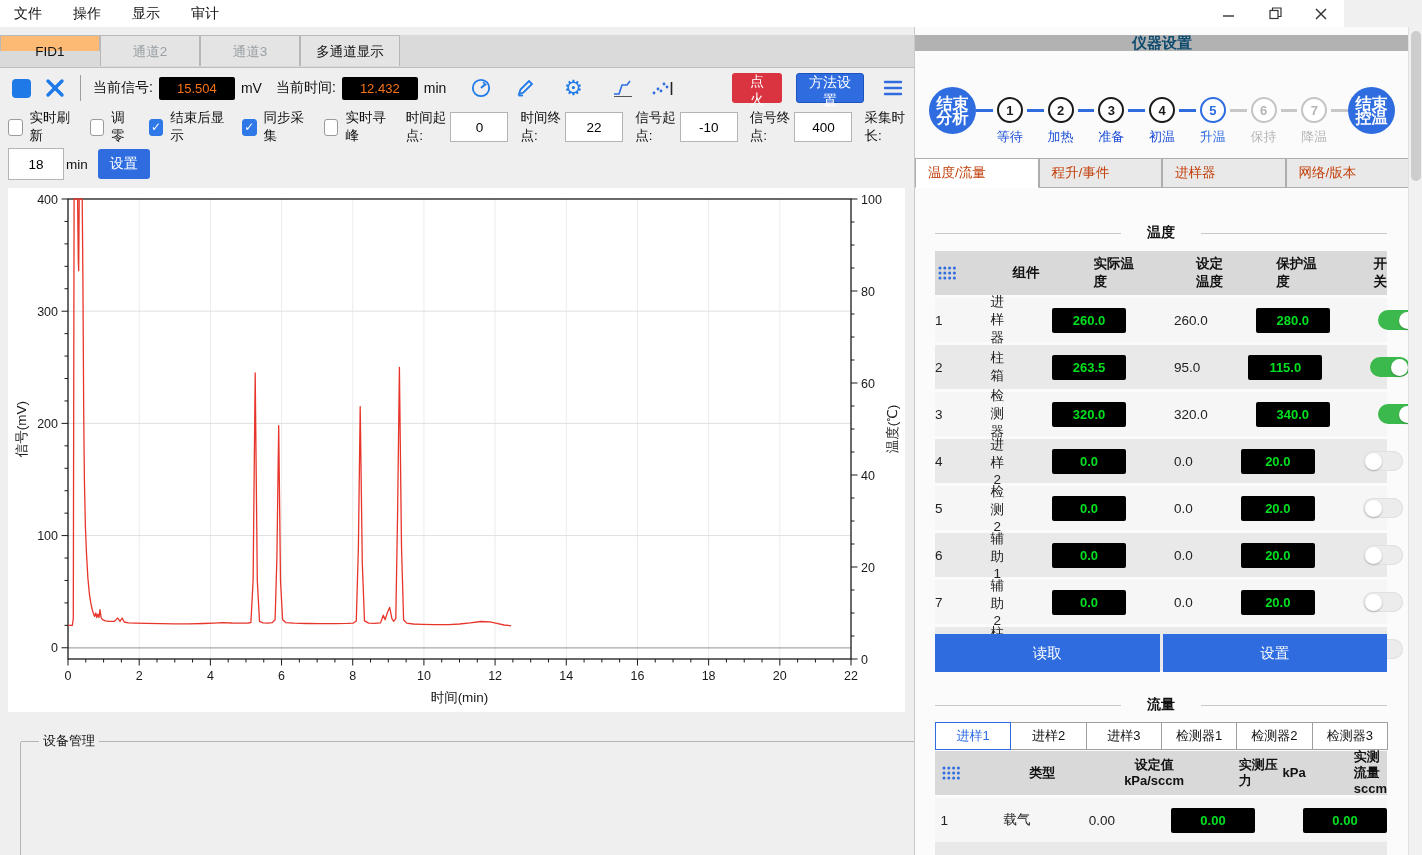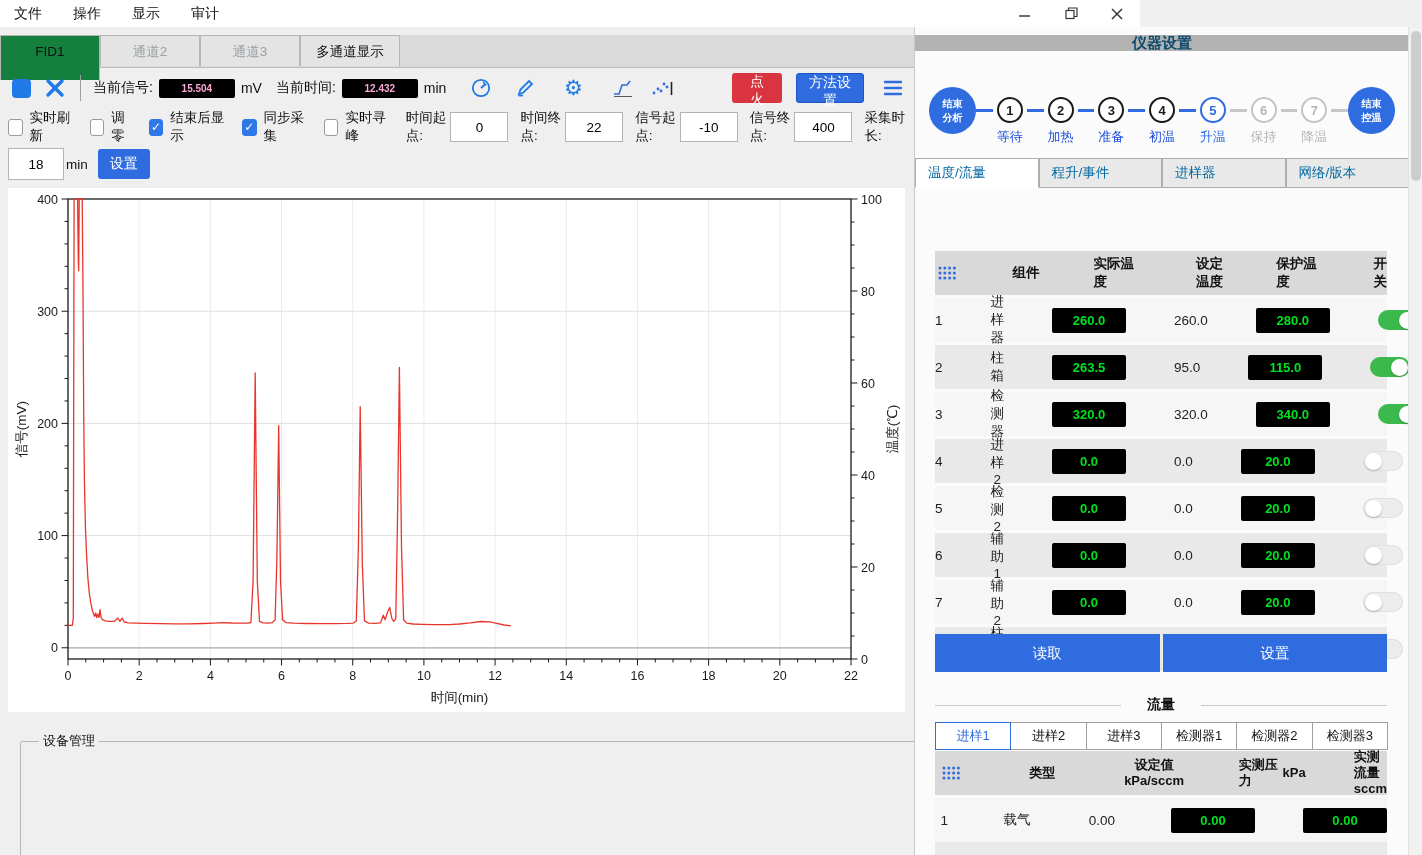--- a/index.html
+++ b/index.html
@@ -1,42 +1,42 @@
 <!DOCTYPE html>
 <html><head>
 <meta charset="utf-8">
 <style>
   html,body{margin:0;padding:0;width:1422px;height:855px;overflow:hidden;
     font-family:"Liberation Sans","DejaVu Sans",sans-serif;background:#f0f0f0;
     -webkit-font-smoothing:antialiased;}
   .window{position:relative;width:1422px;height:855px;background:#f0f0f0;}
   
-  .menubar{position:absolute;left:0;top:0;width:1140px;height:27px;background:#ffffff;
+  .menubar{position:absolute;left:0;top:0;width:1344px;height:27px;background:#ffffff;
     border-bottom:6px solid #7f1d1d;display:flex;align-items:center;}
   .menus{display:flex;gap:0;padding-left:14px;}
   .menu-item{font-size:14px;color:#111;padding:0 17px 0 0;margin-right:14px;cursor:default;}
   .wincontrols{position:absolute;right:0;top:0;height:27px;display:flex;}
   .winbtn{width:46px;height:27px;display:flex;align-items:center;justify-content:center;background:transparent;border:none;}
   
   .left-panel{position:absolute;left:0;top:27px;width:914px;height:828px;background:#efefef;}
   .right-panel{position:absolute;left:914px;top:27px;width:508px;height:828px;background:#fbfbfb;border-left:1px solid #c9c9c9;}
   
   .chan-tabs{position:absolute;left:0;top:8px;right:0;height:32px;background:#dadada;display:flex;border-bottom:1px solid #bdbdbd;}
   .ctab{width:100px;height:31px;line-height:31px;text-align:center;font-size:13.5px;background:#e4e4e4;
     border:1px solid #b7b7b7;border-bottom:none;color:#111;box-sizing:border-box;}
-  .ctab.active{background:#15803d;height:45px;}
+  .ctab.active{background:#fdba74;height:16px;}
   .ctab.dim{color:#9aa0a4;}
   
   .toolbar{position:absolute;left:0;top:43px;right:0;height:36px;display:flex;align-items:center;padding-left:8px;}
   .tb-icon{display:inline-flex;align-items:center;justify-content:center;width:26px;height:26px;margin-right:8px;}
   .bluesq{width:19px;height:19px;background:#1f7ae8;border-radius:4px;display:inline-block;}
   .vdiv{width:1px;height:26px;background:#9d9d9d;margin:0 12px 0 4px;}
   .tb-lbl{font-size:14px;color:#111;margin-right:6px;}
   .tb-unit{font-size:14px;color:#111;margin:0 14px 0 6px;}
-  .lcd{background:#000;color:#f9a8d4;font-weight:bold;font-size:10px;text-align:center;
+  .lcd{background:#000;color:#f97316;font-weight:normal;font-size:13px;text-align:center;
     min-width:64px;padding:4px 6px;border-radius:2px;display:inline-block;}
   .gear-txt{font-size:21px;color:#1f7ae8;line-height:20px;}
   .btn{border:none;border-radius:3px;color:#fff;font-size:14px;height:30px;padding:0 12px;font-family:inherit;}
   .btn.red{background:#d93440;margin-left:auto;margin-right:14px;width:50px;}
   .btn.blue{background:#2e6ce0;}
   .btn.bordered{border:1.5px solid #1b53c0;margin-right:16px;width:68px;}
   
   .optrow{position:absolute;left:0;top:86px;right:0;height:28px;display:flex;align-items:center;padding-left:8px;font-size:13.5px;color:#111;}
   .cb{width:17px;height:17px;border:1px solid #9a9a9a;border-radius:3px;background:#fff;display:inline-flex;
     align-items:center;justify-content:center;margin-right:7px;box-sizing:border-box;}
@@ -56,37 +56,37 @@
   .devbox{position:absolute;left:8px;top:693px;width:895px;height:128px;border:1px solid #b5b5b5;
     border-radius:2px;margin:12px;padding:0;background:#efefef;}
   .devbox legend{font-size:13px;color:#111;margin-left:18px;padding:0 4px;}
   .devtile{position:absolute;left:12px;top:8px;width:110px;height:82px;background:#3ffb9e;border-radius:6px;
     display:flex;flex-direction:column;align-items:center;justify-content:flex-start;}
   .devid{font-size:10px;font-weight:bold;color:#1a6fe8;margin-top:2px;}
   
   .rp-header{position:absolute;left:0;top:8px;right:14px;height:16px;background:#b2b2b2;
     display:flex;align-items:center;justify-content:center;font-size:15px;font-weight:bold;color:#0c4a6e;}
   .stepper{position:absolute;left:14px;top:60px;right:28px;height:66px;display:flex;align-items:flex-start;}
-  .bigstep{width:47px;height:47px;border-radius:50%;background:#2e6ce0;color:#fff;font-size:10px;font-weight:bold;
+  .bigstep{width:47px;height:47px;border-radius:50%;background:#2e6ce0;color:#fff;font-size:16px;font-weight:bold;
     display:flex;flex-direction:column;align-items:center;justify-content:center;line-height:14px;flex:0 0 auto;}
   .conn{flex:1 1 auto;height:3px;margin-top:22px;}
   .conn.blue{background:#2e6ce0;}
   .conn.gray{background:#c7c7c7;}
   .step{flex:0 0 auto;width:34px;display:flex;flex-direction:column;align-items:center;margin-top:10px;}
   .step .dot{width:26px;height:26px;border-radius:50%;background:#fff;box-sizing:border-box;
     display:flex;align-items:center;justify-content:center;font-size:13px;font-weight:bold;}
   .step.done .dot{border:2.5px solid #1a1a1a;color:#1a1a1a;}
   .step.current .dot{border:2.5px solid #2e6ce0;color:#2e6ce0;}
   .step.pending .dot{border:2.5px solid #c4c4c4;color:#b5b5b5;}
   .step .slab{font-size:13px;margin-top:5px;}
   .step.done .slab{color:#1d4ed8;}
   .step.current .slab{color:#2e6ce0;}
   .step.pending .slab{color:#b5b5b5;}
   .rp-tabs{position:absolute;left:0;top:131px;right:14px;height:30px;display:flex;background:#f0f0f0;}
-  .rptab{flex:1;box-sizing:border-box;border:1px solid #adadad;background:#e9e9e9;font-size:13.5px;color:#0369a1;
+  .rptab{flex:1;box-sizing:border-box;border:1px solid #adadad;background:#e9e9e9;font-size:13.5px;color:#c2410c;
     display:flex;align-items:center;padding-left:12px;}
   .rptab.active{background:#fff;border-bottom:1px solid #fff;}
   .section-title{position:absolute;left:20px;right:36px;height:20px;display:flex;align-items:center;}
   .section-title .line{flex:1;height:1px;background:#c9c9c9;}
   .section-title .stxt{font-size:14px;font-weight:bold;color:#111;padding:0 26px;}
   .t-temp{top:196px;} .t-flow{top:668px;}
   
   .table{position:absolute;left:20px;right:36px;}
   .temp-table{top:224px;}
   .trow{display:flex;align-items:center;height:44px;margin-bottom:3px;font-size:13.5px;color:#222;gap:48px;}
@@ -464,20 +464,25 @@
         </div>
       </div>
 
     <div class="rp-tabs" id="rpTabs">
         <div class="rptab active">温度/流量</div>
         <div class="rptab">程升/事件</div>
         <div class="rptab">进样器</div>
         <div class="rptab">网络/版本</div>
       </div>
 
+    <div class="section-title t-temp">
+      <span class="line"></span>
+        <span class="stxt">温度</span>
+        <span class="line"></span>
+    </div>
 
     <div class="table temp-table" id="tempTable">
         <div class="trow head">
           <div class="c0">
             <svg width="20" height="16">
               <circle cx="3" cy="3" r="1.5" fill="#2e6ce0"></circle>
               <circle cx="7.8" cy="3" r="1.5" fill="#2e6ce0"></circle>
               <circle cx="12.6" cy="3" r="1.5" fill="#2e6ce0"></circle>
               <circle cx="17.4" cy="3" r="1.5" fill="#2e6ce0"></circle>
               <circle cx="3" cy="8" r="1.5" fill="#2e6ce0"></circle>

